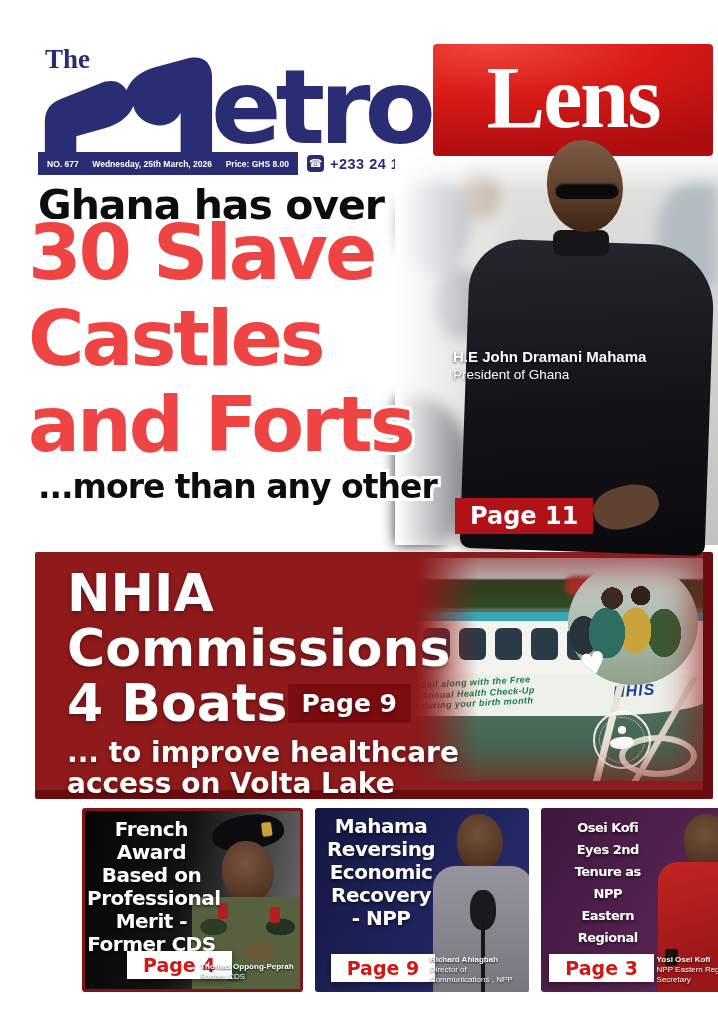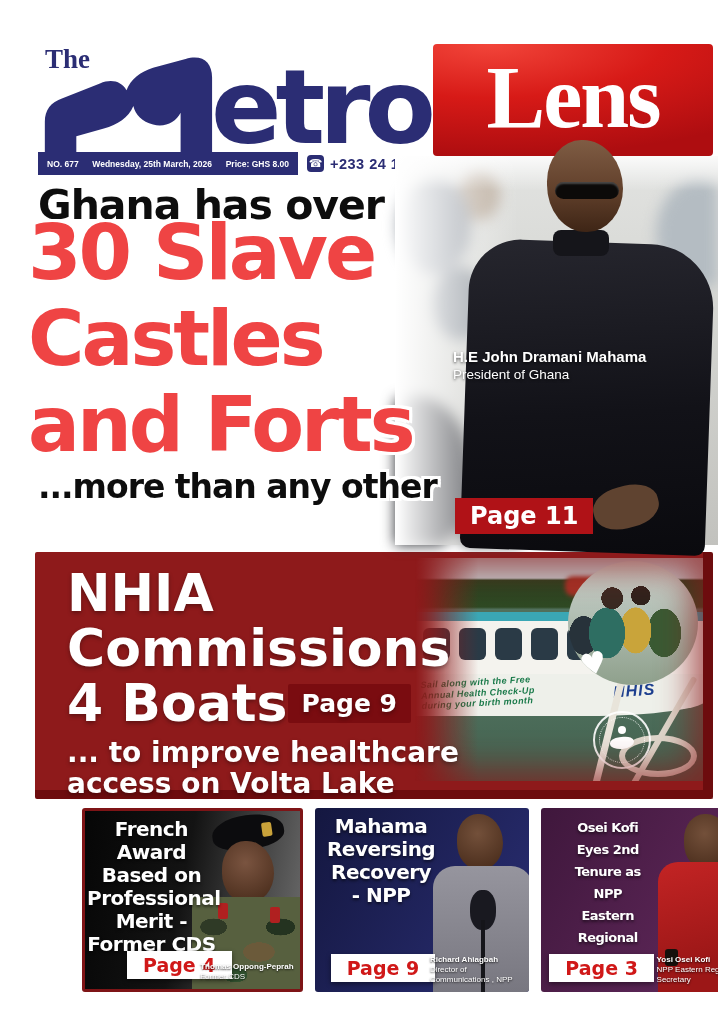--- a/index.html
+++ b/index.html
@@ -296,20 +296,21 @@
     <div class="story s1">
       <div class="story-photo">
         <div class="head2"></div>
         <div class="jacket"></div>
         <div class="mic-head"></div>
         <div class="mic-rod"></div>
       </div>
       <div class="story-text">
           <div>Mahama</div>
           <div>Reversing</div>
+          <div>Economic</div>
           <div>Recovery</div>
           <div>- NPP</div>
         </div>
       <div class="story-badge">Page 9</div>
       <div class="story-caption">
         <div class="cn">Richard Ahiagbah</div>
         <div>Director of Communications , NPP</div>
       </div>
     </div>
 

